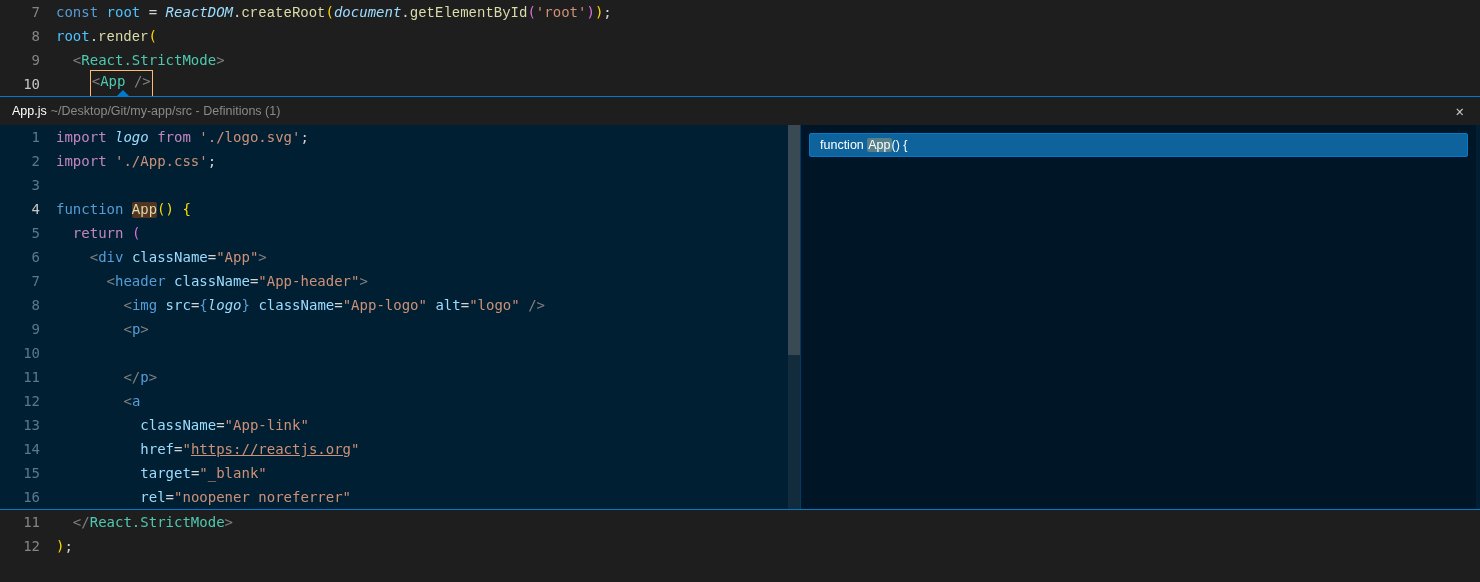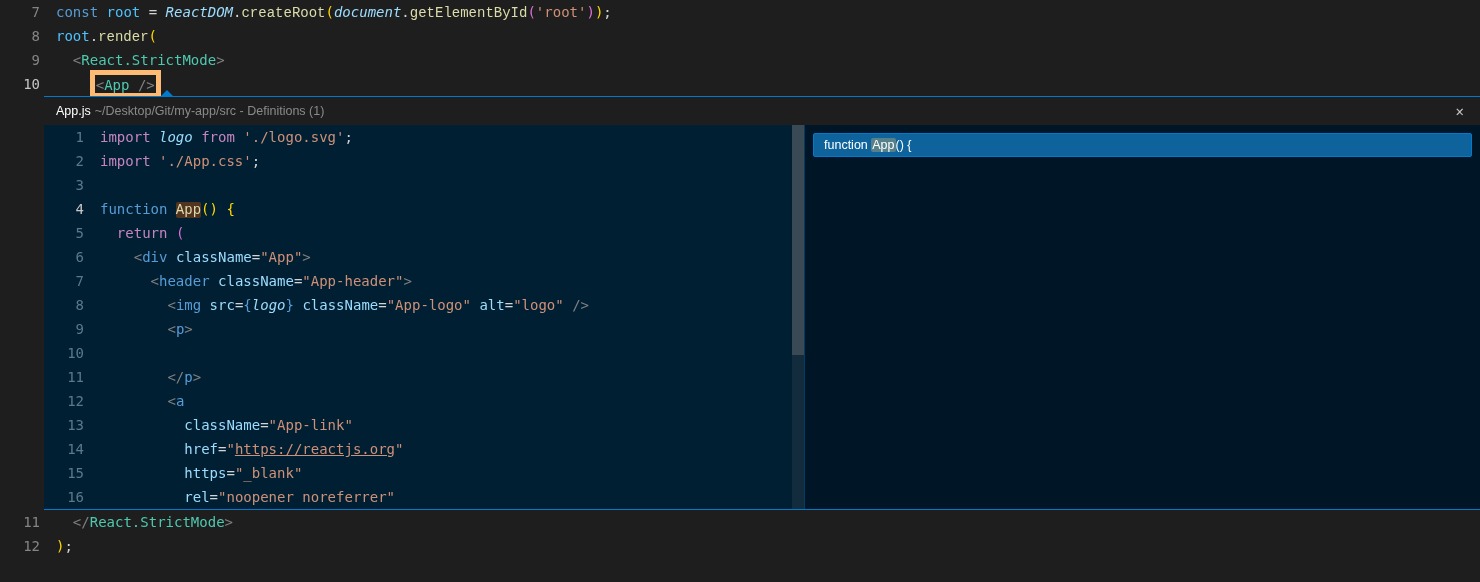--- a/index.html
+++ b/index.html
@@ -65,36 +65,35 @@
     .paren-yellow { color: #ffd700; }
     .paren-purple { color: #da70d6; }
     .op { color: #d4d4d4; }
     .gray { color: #808080; }
     .type { color: #4ec9b0; }
     .attr { color: #9cdcfe; }
     .plain { color: #d4d4d4; }
     .punct { color: #d4d4d4; }
     
     .cursor-box {
-      border: 5px solid #fdba74;
+      border: 1px solid #fdba74;
       display: inline-block;
       line-height: 20px;
       height: 28px;
       padding: 0 1px;
       vertical-align: middle;
     }
     
     .peek-widget {
       border-top: 1px solid #007acc;
       border-bottom: 1px solid #007acc;
       background: #be185d;
       display: flex;
       flex-direction: column;
       position: relative;
-      margin-left: 44px;
     }
     
     .peek-header {
       background: #1e1e1e;
       height: 28px;
       display: flex;
       align-items: center;
       padding: 0 12px;
       font-size: 12.5px;
       color: #ffffff;
@@ -297,21 +296,21 @@
           <div class="code-line">
             <div class="line-number">13</div>
             <div class="line-content"><span class="">          </span><span class="attr">className</span><span class="op">=</span><span class="string">"App-link"</span></div>
           </div>
           <div class="code-line">
             <div class="line-number">14</div>
             <div class="line-content"><span class="">          </span><span class="attr">href</span><span class="op">=</span><span class="string">"</span><span class="string-link">https://reactjs.org</span><span class="string">"</span></div>
           </div>
           <div class="code-line">
             <div class="line-number">15</div>
-            <div class="line-content"><span class="">          </span><span class="attr">https</span><span class="op">=</span><span class="string">"_blank"</span></div>
+            <div class="line-content"><span class="">          </span><span class="attr">target</span><span class="op">=</span><span class="string">"_blank"</span></div>
           </div>
           <div class="code-line">
             <div class="line-number">16</div>
             <div class="line-content"><span class="">          </span><span class="attr">rel</span><span class="op">=</span><span class="string">"noopener noreferrer"</span></div>
           </div>
         </div>
       <div class="peek-side">
         <div class="peek-ref-item">
           <span>function </span><span class="peek-ref-highlight">App</span><span>() {</span>
         </div>

